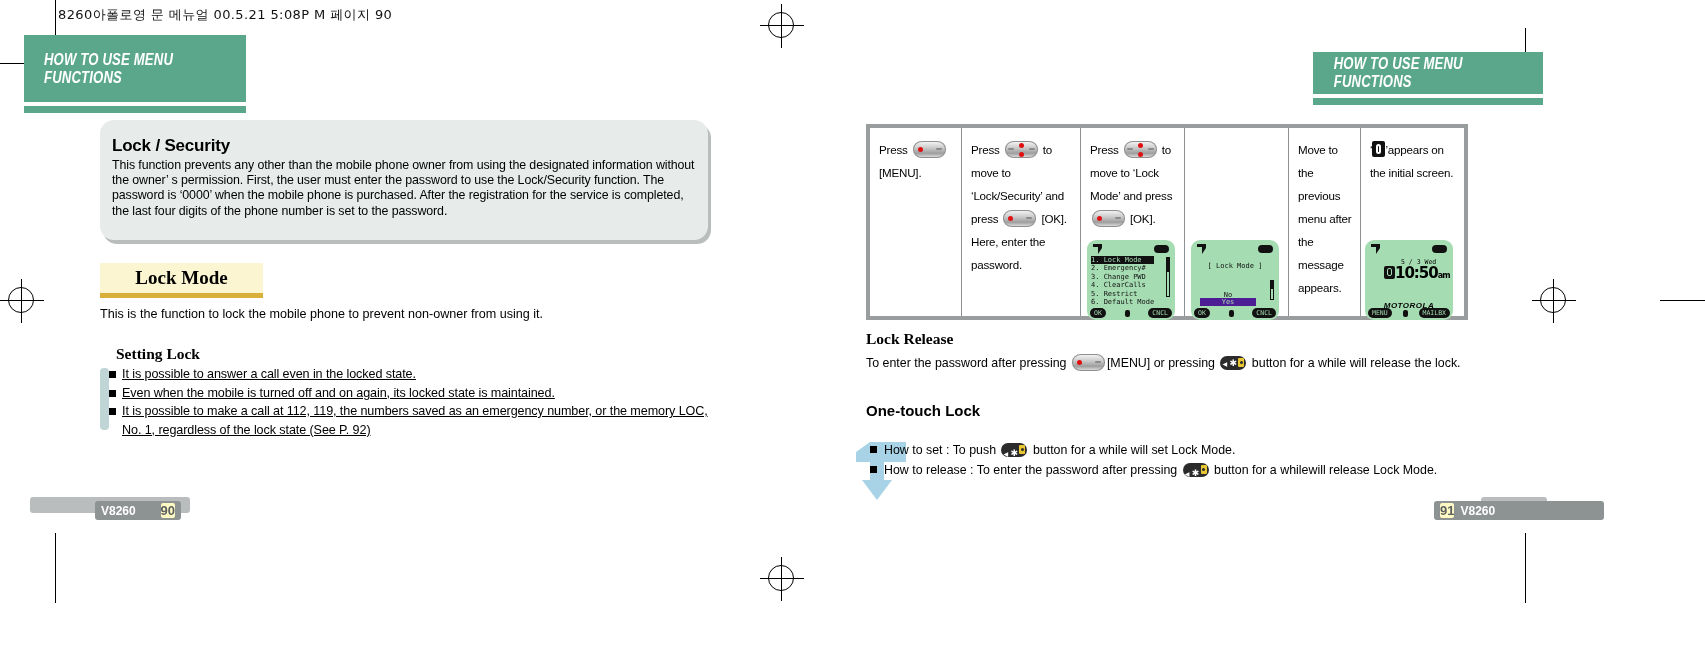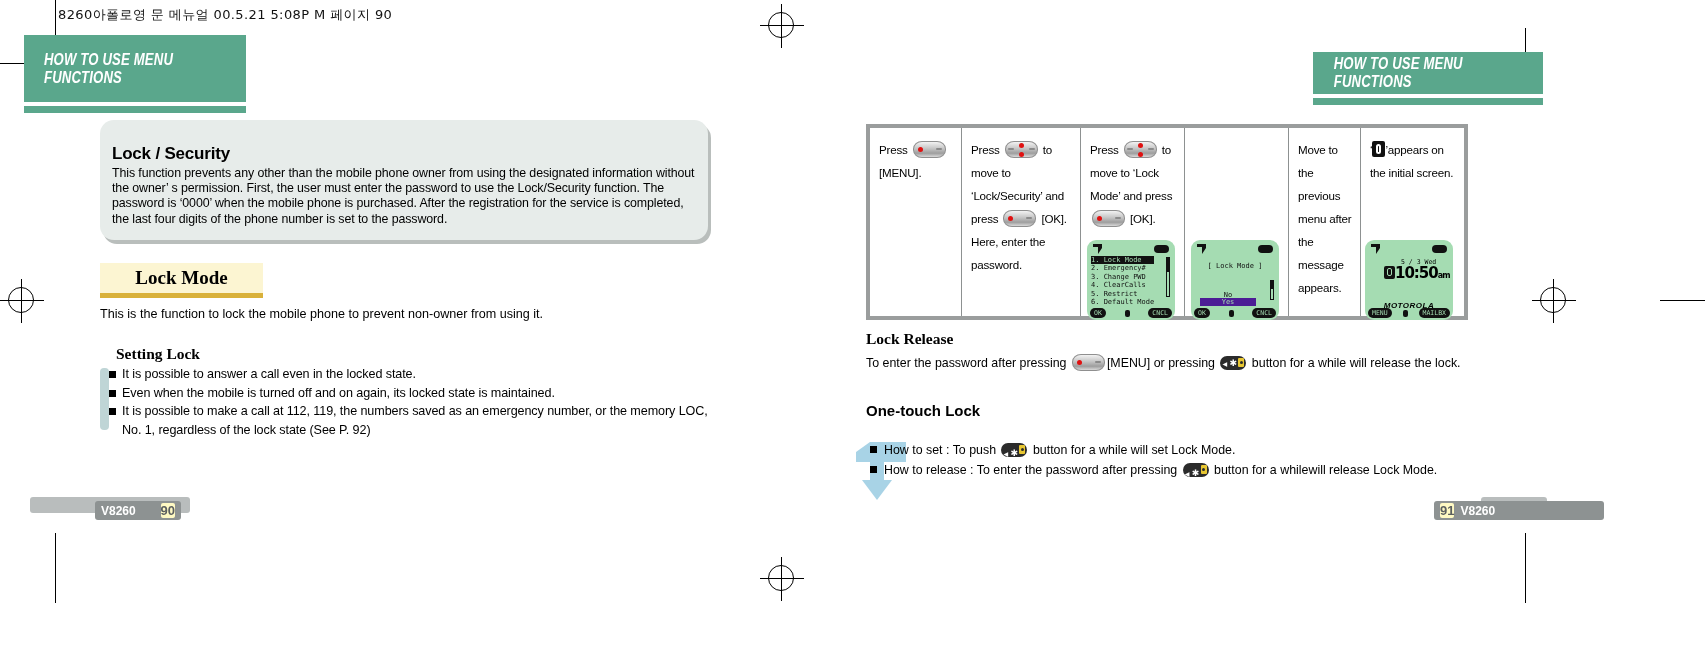--- a/index.html
+++ b/index.html
@@ -38,37 +38,37 @@
   }
   .chaptab span{transform:scaleX(.82);display:inline-block;font-size:16px;}
 
   
   .lockbox{
     position:absolute;left:100px;top:120px;width:608px;height:120px;
     background:#e7ecea;border-radius:14px;
     box-shadow:3px 4px 0 #b9bebc;
     padding:8px 12px 0 12px;box-sizing:border-box;
   }
-  .lockbox h2{margin:16px 0 2px 0;font-size:17px;font-weight:bold;letter-spacing:-.2px;}
+  .lockbox h2{margin:8px 0 2px 0;font-size:17px;font-weight:bold;letter-spacing:-.2px;}
   .lockbox p{margin:0;font-size:12.4px;line-height:15.2px;letter-spacing:-.1px;}
 
   .modetab{
     position:absolute;left:100px;top:263px;width:163px;height:30px;
     background:#fcf5d2;border-bottom:5px solid #d9b13a;
     display:flex;align-items:center;justify-content:center;
   }
   .modetab span{font-family:"Liberation Serif", serif;font-weight:bold;font-size:19px;}
 
   .sub-desc{position:absolute;left:100px;top:307px;font-size:12.6px;}
 
   .h-setting{position:absolute;left:116px;top:345px;font-family:"Liberation Serif",serif;font-weight:bold;font-size:15.5px;}
 
   .bullets{position:absolute;left:100px;top:365px;width:620px;}
   .bullets .bar{position:absolute;left:0;top:3px;width:9px;height:62px;background:#bfd5d6;border-radius:4px;}
-  .bullets ul{margin:0;padding:0;list-style:none;}
+  .bullets ul{margin:0;padding:0;list-style:none;text-decoration:underline;}
   .bullets li{font-size:12.6px;line-height:18.5px;padding-left:22px;position:relative;letter-spacing:-.1px;}
   .bullets li .sq{position:absolute;left:9px;top:6px;width:7px;height:7px;background:#000;}
 
   
   .footbar{position:absolute;height:16px;background:#b9bdbd;border-radius:3px;}
   .footbox{position:absolute;height:19px;background:#8d9292;border-radius:3px;display:flex;align-items:center;color:#fff;font-size:12px;font-weight:bold;}
   .pagenum{background:#fef9c3;color:#5b5f5f;border-radius:2px;padding:0 0;font-size:13px;}
 
   
   .tbl{position:absolute;left:866px;top:124px;width:602px;height:196px;}

